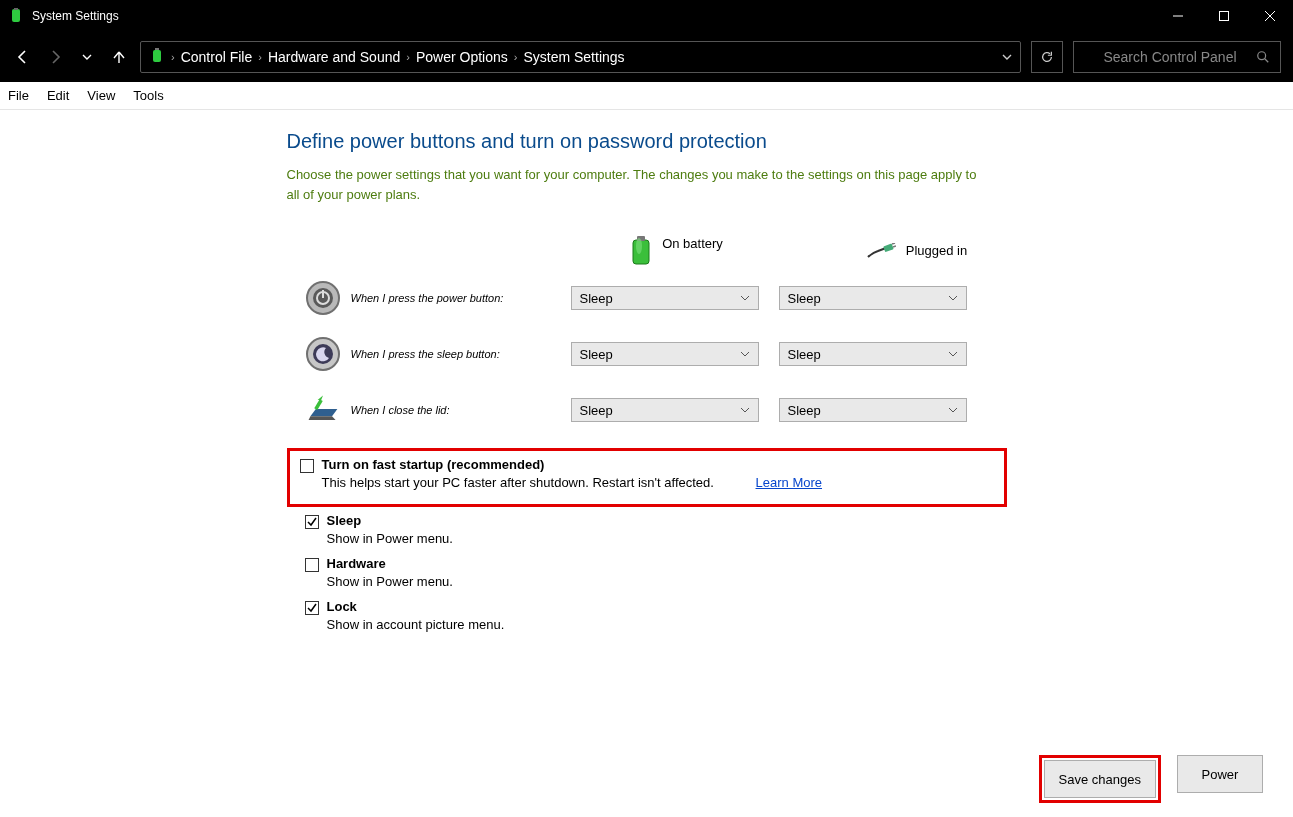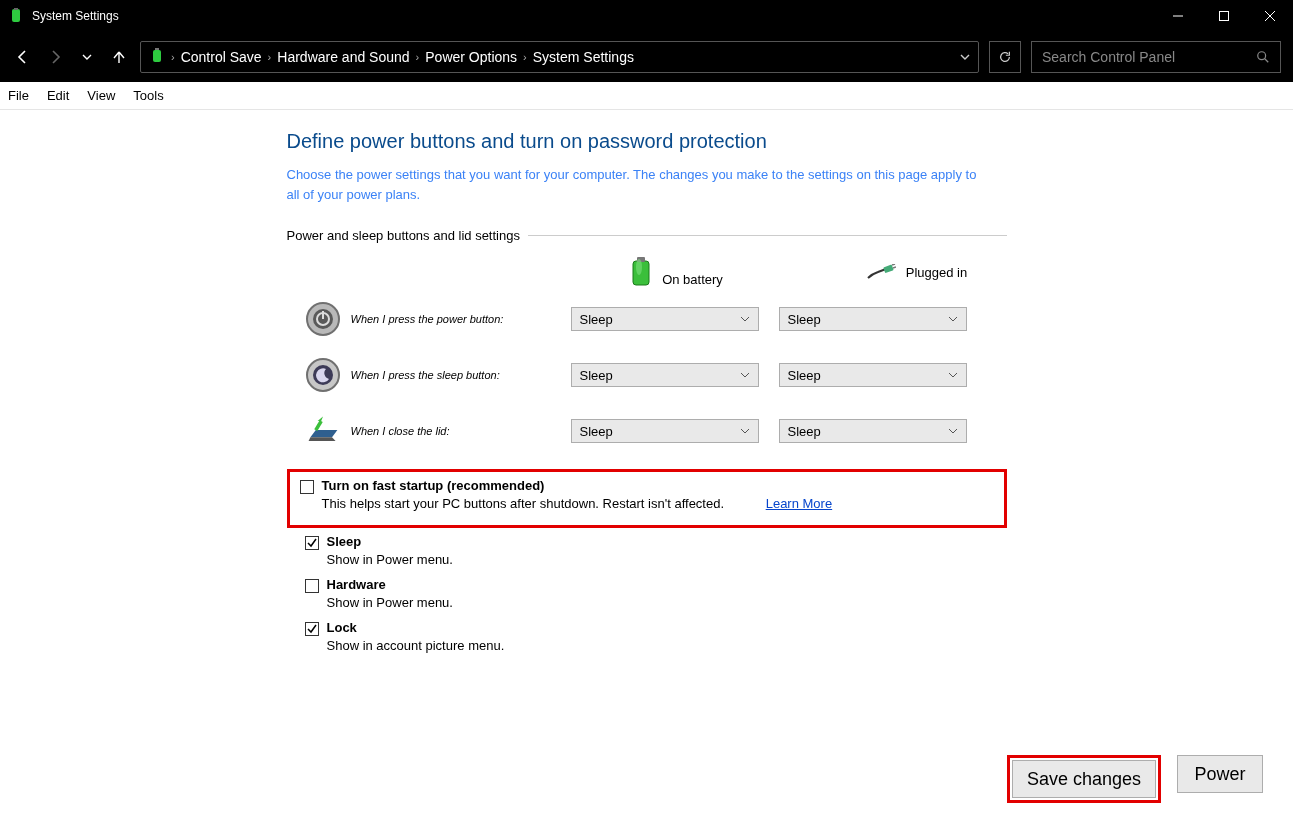--- a/index.html
+++ b/index.html
@@ -15,40 +15,40 @@
 
   
   .navbar { background: #000; height: 50px; display: flex; align-items: center; padding: 0 12px; gap: 10px; color: #fff; }
   .nav-btn { width: 22px; height: 22px; display: flex; align-items: center; justify-content: center; color: #fff; }
   .nav-btn.disabled { color: #666; }
   .addr { flex: 1; height: 32px; border: 1px solid #555; border-radius: 2px; display: flex; align-items: center; padding: 0 8px; gap: 6px; }
   .addr .sep { color: #aaa; font-size: 11px; }
   .crumb { color: #fff; font-size: 14px; white-space: nowrap; }
   .addr-tail { margin-left: auto; display: flex; align-items: center; gap: 12px; color: #ccc; }
   .refresh-btn { width: 32px; height: 32px; border: 1px solid #555; display:flex; align-items:center; justify-content:center; color:#ccc;}
-  .search { width: 250px; height: 32px; border: 1px solid #555; display: flex; align-items: center; padding: 0 10px; color: #888; }
+  .search { width: 208px; height: 32px; border: 1px solid #555; display: flex; align-items: center; padding: 0 10px; color: #888; text-align: center; }
   .search span { flex: 1; font-size: 14px; }
   .search svg { width: 14px; height: 14px; }
 
   
   .menubar { background: #fff; border-bottom: 1px solid #e5e5e5; height: 28px; display: flex; align-items: center; padding: 0 8px; gap: 18px; font-size: 13px; }
   .menu-item { cursor: default; }
 
   
   .content { padding: 20px 0 0 0; display: flex; justify-content: center; }
   .panel { width: 720px; }
   .page-title { color: #0a4b8c; font-size: 20px; font-weight: 400; margin-bottom: 12px; }
-  .page-desc { color: #3b82f6; font-size: 13px; line-height: 1.5; margin-bottom: 24px; max-width: 700px; }
+  .page-desc { color: #4d7c0f; font-size: 13px; line-height: 1.5; margin-bottom: 32px; max-width: 700px; }
 
   .section-label { font-size: 13px; color: #000; }
   .section-line { display: flex; align-items: center; gap: 8px; margin-bottom: 14px; }
   .section-line .rule { flex: 1; height: 1px; background: #ccc; }
 
   .cols-header { display: flex; margin-left: 300px; gap: 60px; margin-bottom: 14px; align-items: center; }
-  .col-head { display: flex; align-items: flex-end; gap: 10px; width: 190px; justify-content: center; }
+  .col-head { display: flex; align-items: flex-start; gap: 10px; width: 190px; justify-content: center; }
   .col-head span { font-size: 13px; }
 
   .setting-row { display: flex; align-items: center; margin-bottom: 20px; }
   .setting-icon { width: 36px; height: 36px; margin-left: 18px; margin-right: 10px; display:flex; align-items:center; justify-content:center; }
   .setting-label { width: 220px; font-size: 11px; font-style: italic; }
   .setting-selects { display: flex; gap: 20px; }
   .sel { width: 188px; height: 24px; border: 1px solid #adadad; background: #e9e9e9; display: flex; align-items: center; padding: 0 8px; font-size: 13px; justify-content: space-between; }
   .sel svg { width: 10px; height: 10px; }
 
   .highlight-box { border: 3px solid #e20000; padding: 6px 12px 8px 8px; margin-bottom: 6px; }
@@ -56,21 +56,21 @@
   .chk { width: 14px; height: 14px; border: 1px solid #333; background: #fff; margin-top: 2px; flex-shrink: 0; display:flex; align-items:center; justify-content:center; }
   .chk.checked svg { width: 10px; height: 10px; }
   .chk-label { font-weight: 600; font-size: 13px; }
   .chk-desc { margin-left: 40px; font-size: 13px; margin-bottom: 10px; }
   .chk-desc a { color: #0645cc; text-decoration: underline; margin-left: 38px; }
   .chk-desc.tight { margin-bottom: 6px; }
   .shutdown-block { margin-top: 4px; }
 
   
   .footer { position: absolute; bottom: 14px; right: 30px; display: flex; gap: 16px; }
-  .btn { min-width: 86px; height: 38px; border: 1px solid #adadad; background: #e9e9e9; display: flex; align-items: center; justify-content: center; font-size: 18px; padding: 16px 14px; }
+  .btn { min-width: 86px; height: 38px; border: 1px solid #adadad; background: #e9e9e9; display: flex; align-items: center; justify-content: center; font-size: 13px; padding: 16px 14px; }
   .btn-highlight { border: 3px solid #e20000; padding: 2px; }
   .btn-highlight .btn { border: 1px solid #adadad; }
 
   
   .ico-battery { width: 22px; height: 30px; }
   .ico-plug { width: 30px; height: 16px; }
 </style>
 </head>
 <body>
 
@@ -123,21 +123,21 @@
         <path d="M8 3 L3 9 M8 3 L13 9 M8 3 V14" fill="none" stroke="#fff" stroke-width="1.4"></path>
       </svg>
     </div>
 
   <div class="addr">
     <span><svg viewBox="0 0 16 16" width="16" height="16">
           <rect x="4" y="2" width="8" height="12" rx="2" fill="#2ecc40"></rect>
           <rect x="6" y="0" width="4" height="2" fill="#777"></rect>
         </svg></span>
     <span class="sep">›</span>
-    <span class="crumb">Control Save</span>
+    <span class="crumb">Control File</span>
     <span class="sep">›</span>
     <span class="crumb">Hardware and Sound</span>
     <span class="sep">›</span>
     <span class="crumb">Power Options</span>
     <span class="sep">›</span>
     <span class="crumb">System Settings</span>
     <div class="addr-tail">
       <span><svg viewBox="0 0 10 10" width="10" height="10">
             <path d="M1 3 L5 7 L9 3" fill="none" stroke="#ccc" stroke-width="1.4"></path>
           </svg></span>
@@ -164,24 +164,20 @@
   <span class="menu-item">Edit</span>
   <span class="menu-item">View</span>
   <span class="menu-item">Tools</span>
 </div>
 
 <div class="content">
   <div class="panel">
     <div class="page-title">Define power buttons and turn on password protection</div>
     <div class="page-desc">Choose the power settings that you want for your computer. The changes you make to the settings on this page apply to all of your power plans.</div>
 
-    <div class="section-line">
-      <span class="section-label">Power and sleep buttons and lid settings</span>
-      <div class="rule"></div>
-    </div>
 
     <div class="cols-header">
       <div class="col-head">
         <svg class="ico-battery" viewBox="0 0 22 30">
             <rect x="3" y="4" width="16" height="24" rx="3" fill="#3bbf3b"></rect>
             <rect x="3" y="4" width="16" height="24" rx="3" fill="none" stroke="#1a7a1a" stroke-width="1"></rect>
             <rect x="7" y="0" width="8" height="5" rx="1" fill="#777"></rect>
             <ellipse cx="9" cy="10" rx="3" ry="8" fill="#7de07d" opacity="0.6"></ellipse>
           </svg>
         <span>On battery</span>
@@ -275,21 +271,21 @@
     </div>
 
 
     <div class="shutdown-block">
       <div class="highlight-box">
         <div class="chk-row" style="margin-left:2px">
           <div class="chk"></div>
           <span class="chk-label">Turn on fast startup (recommended)</span>
         </div>
         <div class="chk-desc tight" style="margin-left:24px">
-          <span>This helps start your PC buttons after shutdown. Restart isn't affected. </span><a href="#">Learn More</a>
+          <span>This helps start your PC faster after shutdown. Restart isn't affected. </span><a href="#">Learn More</a>
         </div>
       </div>
 
       <div class="chk-row">
         <div class="chk checked">
             <svg viewBox="0 0 10 10">
               <path d="M1 5 L4 8 L9 1" fill="none" stroke="#000" stroke-width="1.5"></path>
             </svg>
           </div>
         <span class="chk-label">Sleep</span>

